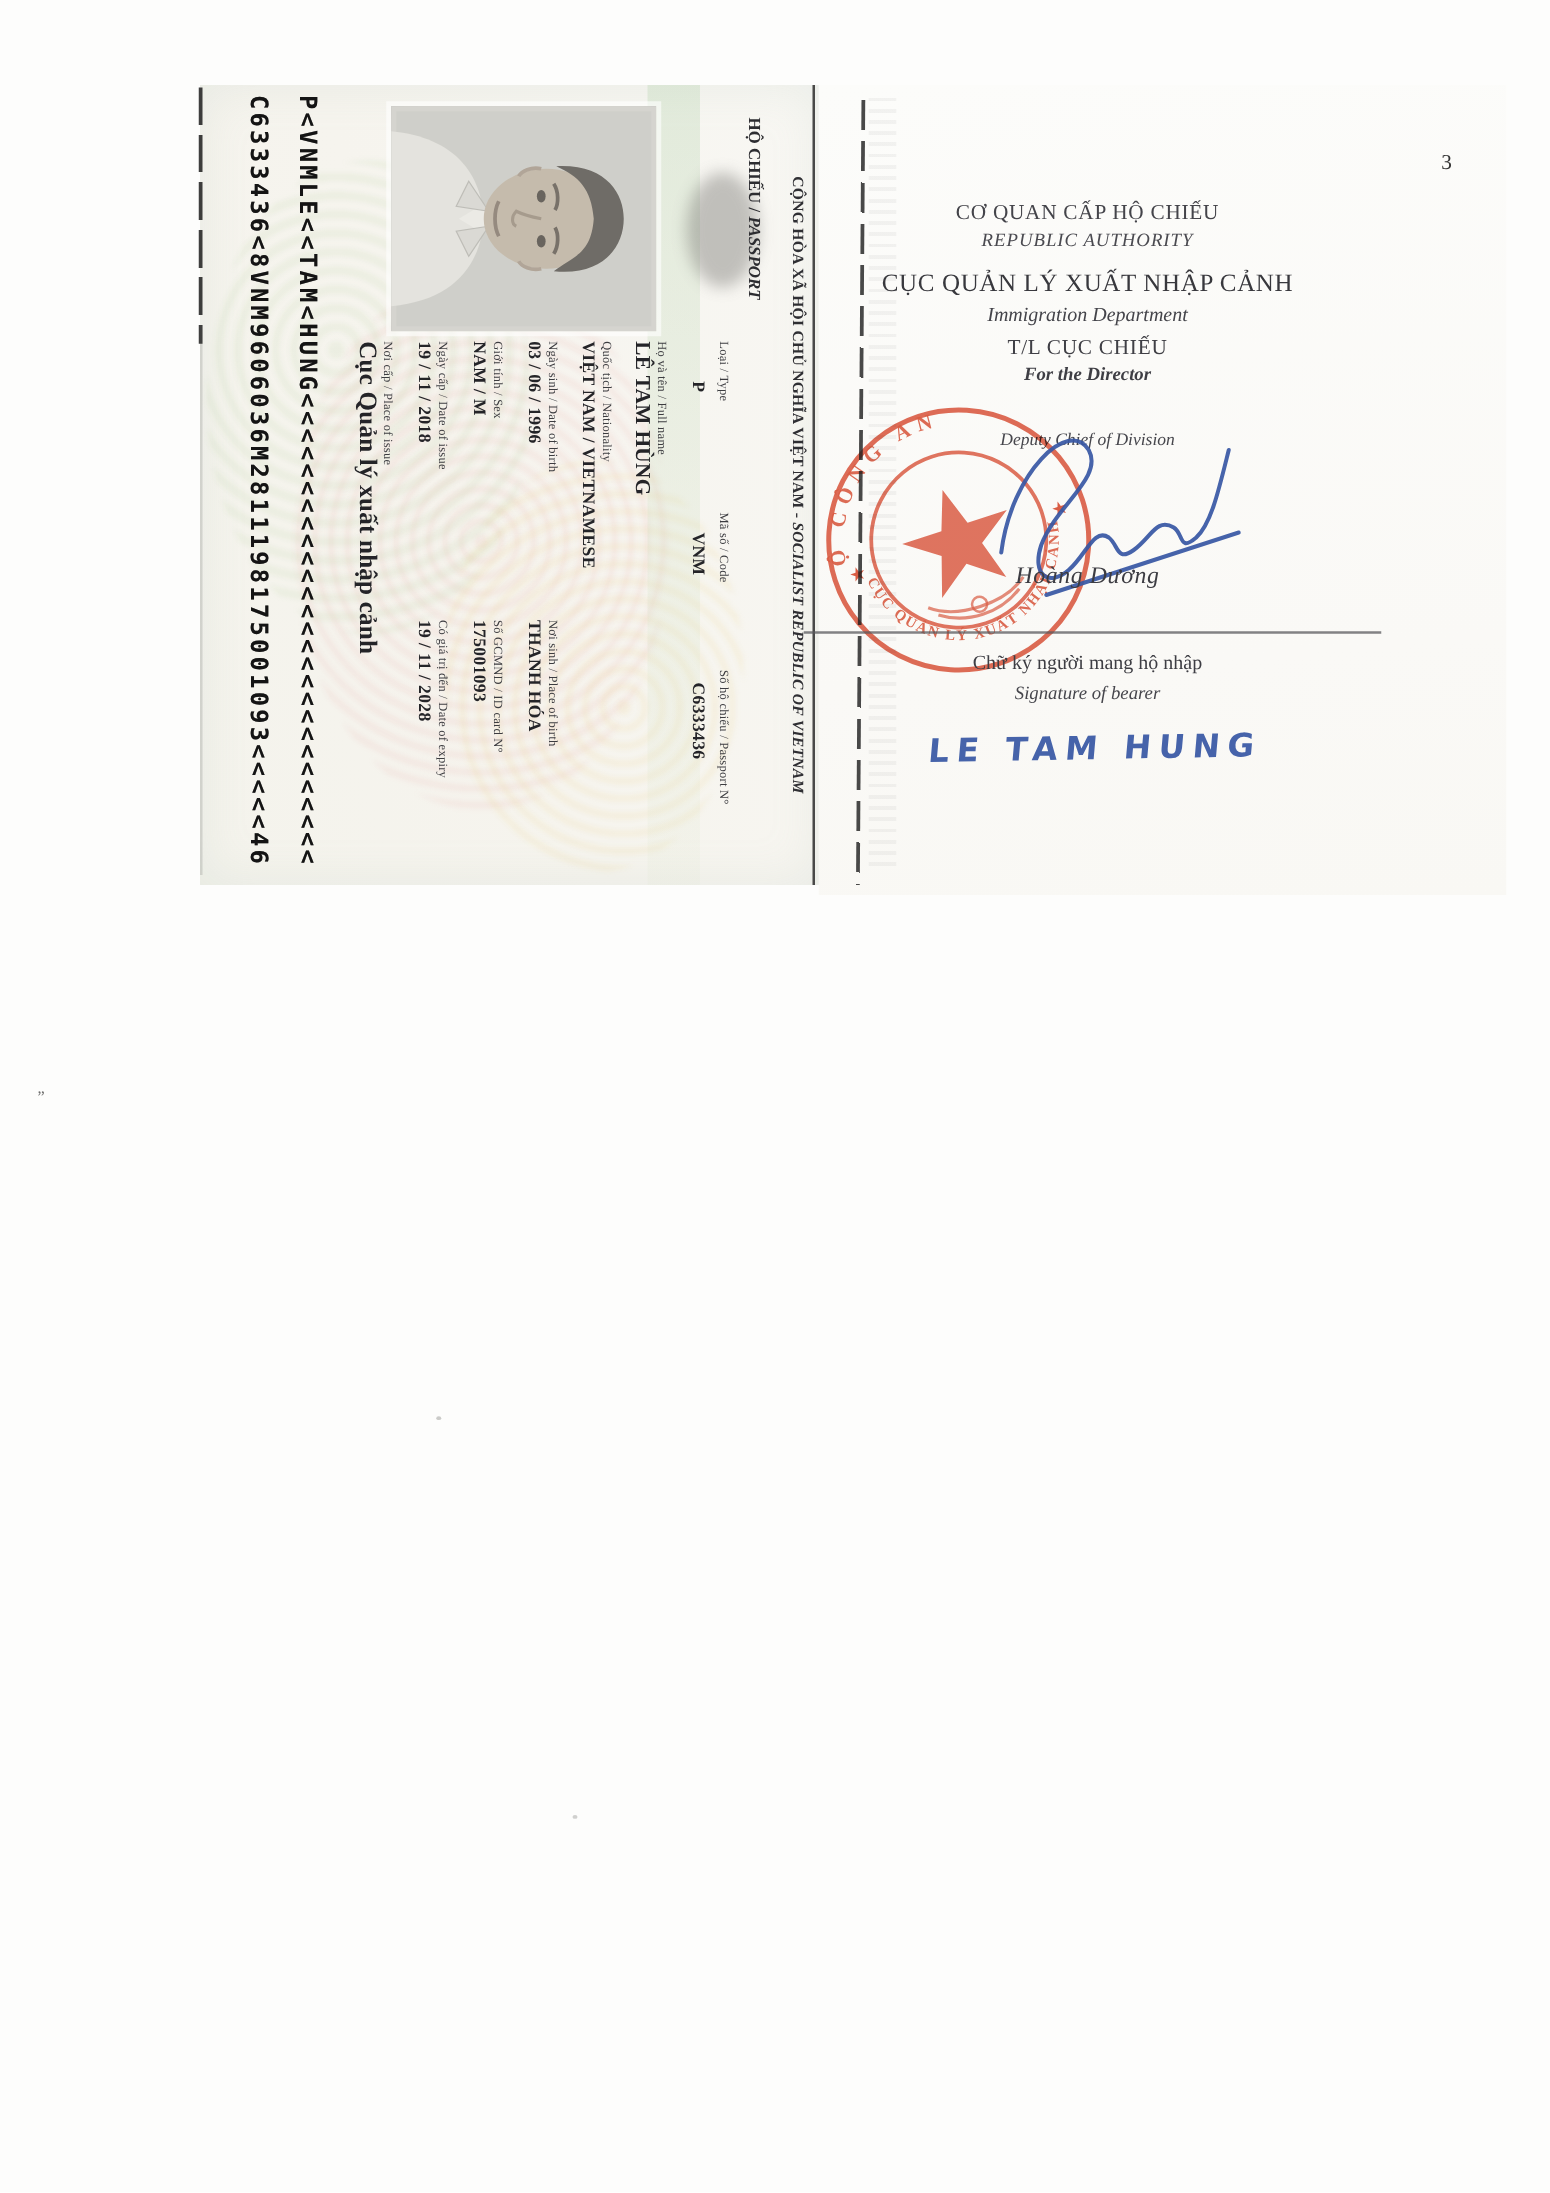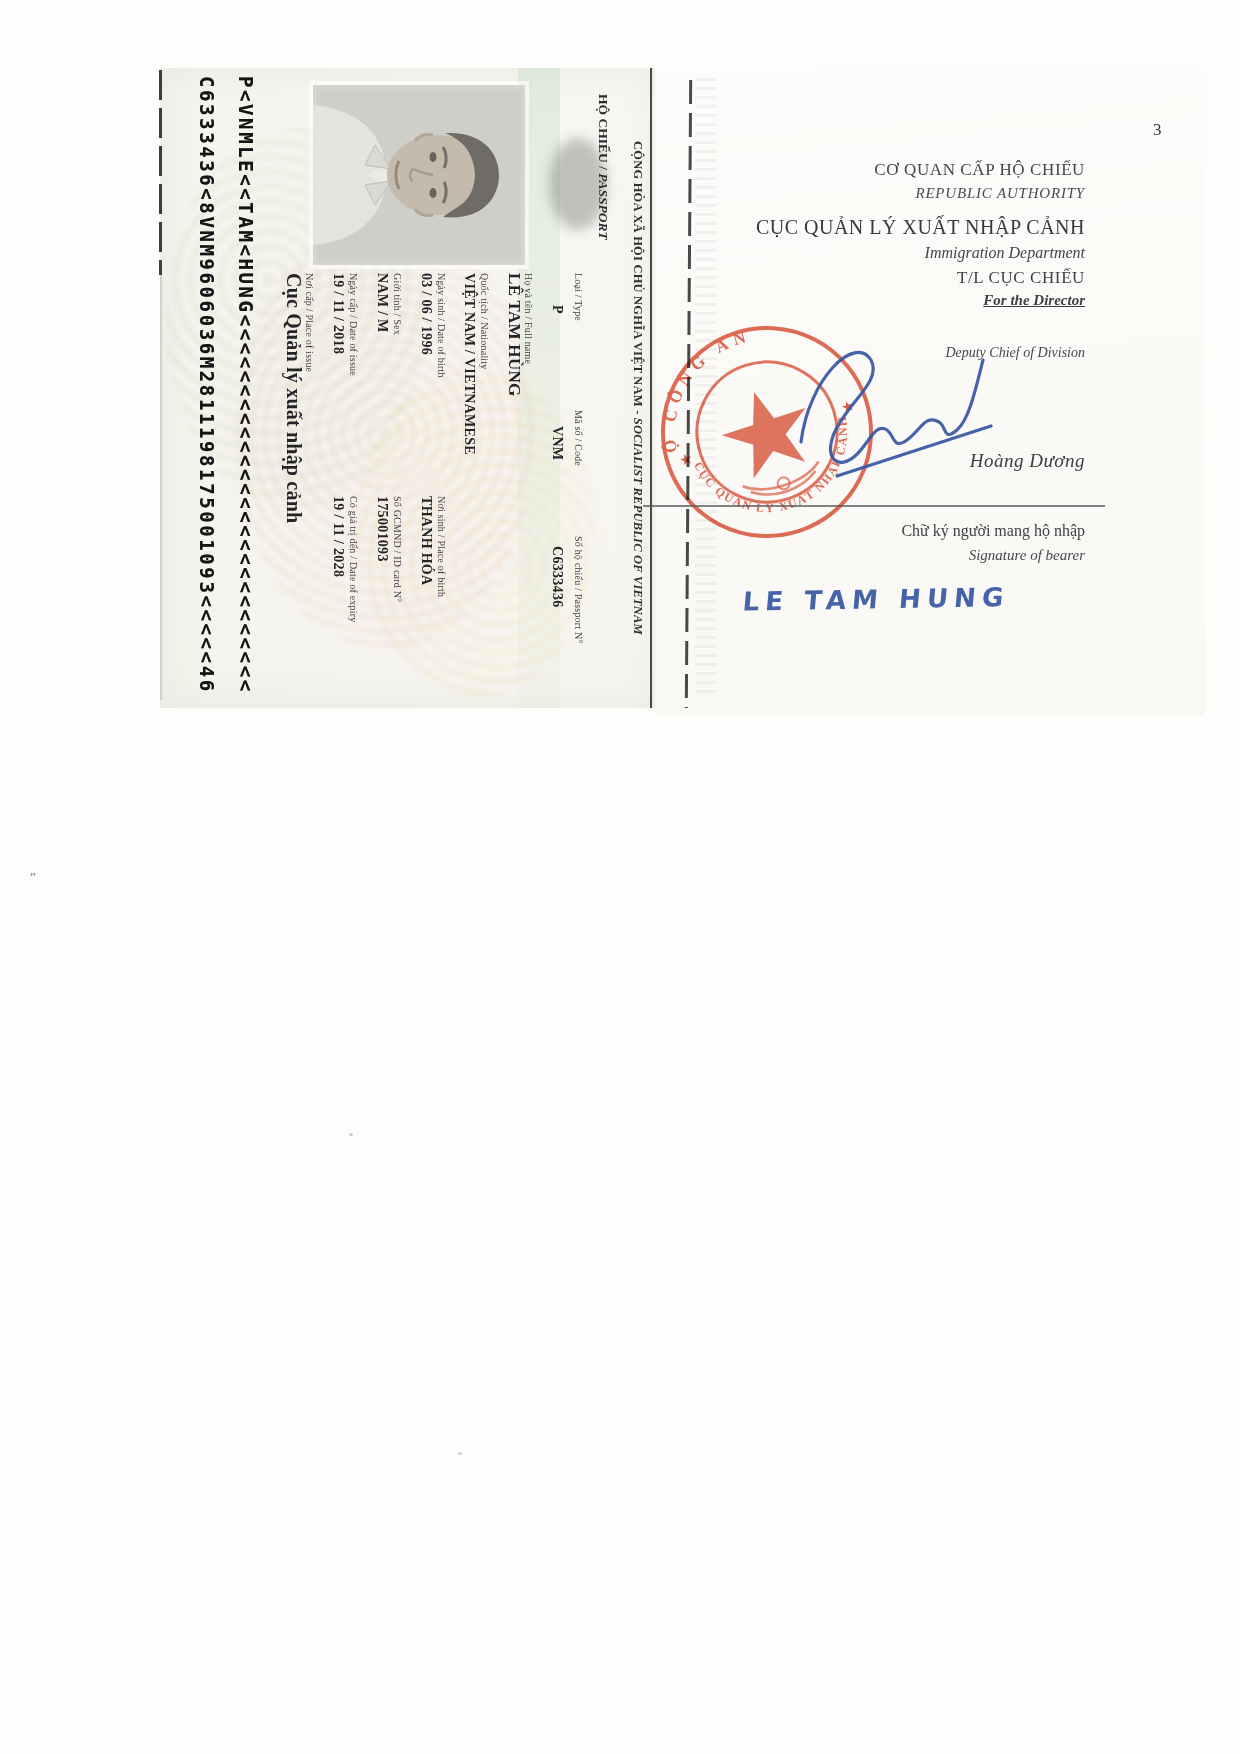--- a/index.html
+++ b/index.html
@@ -55,27 +55,27 @@
         background:repeating-linear-gradient(180deg,#1c1c1c 0 24px, rgba(0,0,0,0) 24px 33px);
         opacity:.8;transform:rotate(.4deg);}
 
   
   .auth-page{position:absolute;left:655px;top:68px;width:550px;height:648px;
              background:linear-gradient(175deg,#fcfcfa, #faf9f6 70%, #f9f8f4);
              color:#3a3a3e;}
   .auth-page .streaks{position:absolute;left:40px;top:10px;width:22px;height:620px;
         background:repeating-linear-gradient(180deg, rgba(120,120,120,.08) 0 3px, rgba(255,255,255,0) 3px 9px);}
   .page-num{position:absolute;left:498px;top:52px;font-size:17px;color:#333;}
-  .auth-line{position:absolute;width:430px;text-align:right;white-space:nowrap;}
+  .auth-line{position:absolute;width:430px;text-align:center;white-space:nowrap;}
   .a-vi1{top:92px;font-size:17px;letter-spacing:.6px;color:#44444a;}
   .a-en1{top:117px;font-size:15px;font-style:italic;letter-spacing:.8px;color:#4a4a50;}
   .a-vi2{top:148px;font-size:20px;letter-spacing:.5px;color:#38383d;}
   .a-en2{top:176px;font-size:16px;font-style:italic;color:#44444a;}
   .a-vi3{top:200px;font-size:17px;letter-spacing:.6px;color:#404046;}
-  .a-en3{top:224px;font-size:15px;font-style:italic;font-weight:bold;color:#3e3e44;text-decoration:underline;}
+  .a-en3{top:224px;font-size:15px;font-style:italic;font-weight:bold;color:#3e3e44;}
   .a-vi4{top:246px;font-size:21px;color:#38383d;}
   .a-en4{top:277px;font-size:14px;font-style:italic;color:#46464c;}
   .a-signer{top:382px;font-size:19px;font-style:italic;letter-spacing:.5px;color:#3c3c42;}
   .rule{position:absolute;left:-12px;top:437px;width:462px;height:1.5px;background:#5a5a5e;opacity:.75;}
   .a-bvi{top:454px;font-size:16px;color:#3e3e44;}
   .a-ben{top:459px;font-size:15px;font-style:italic;color:#46464c;margin-top:20px;}
   .bearer-sig{position:absolute;left:88px;top:516px;width:300px;
       font-family:"DejaVu Sans", sans-serif;font-size:26px;font-weight:bold;
       color:#3757a4;letter-spacing:6px;transform:skewX(-6deg) rotate(-1deg);opacity:.92;}
 

